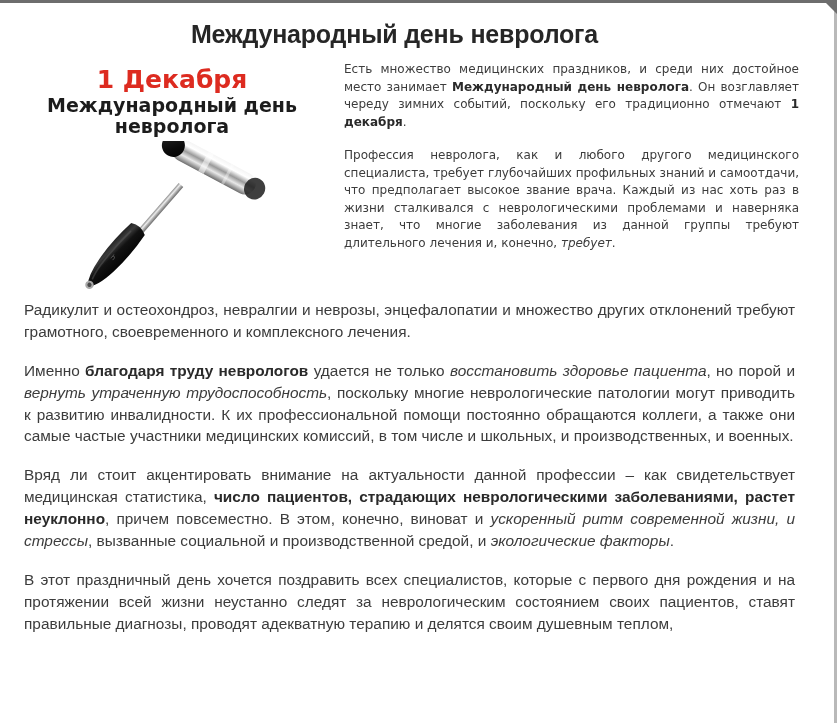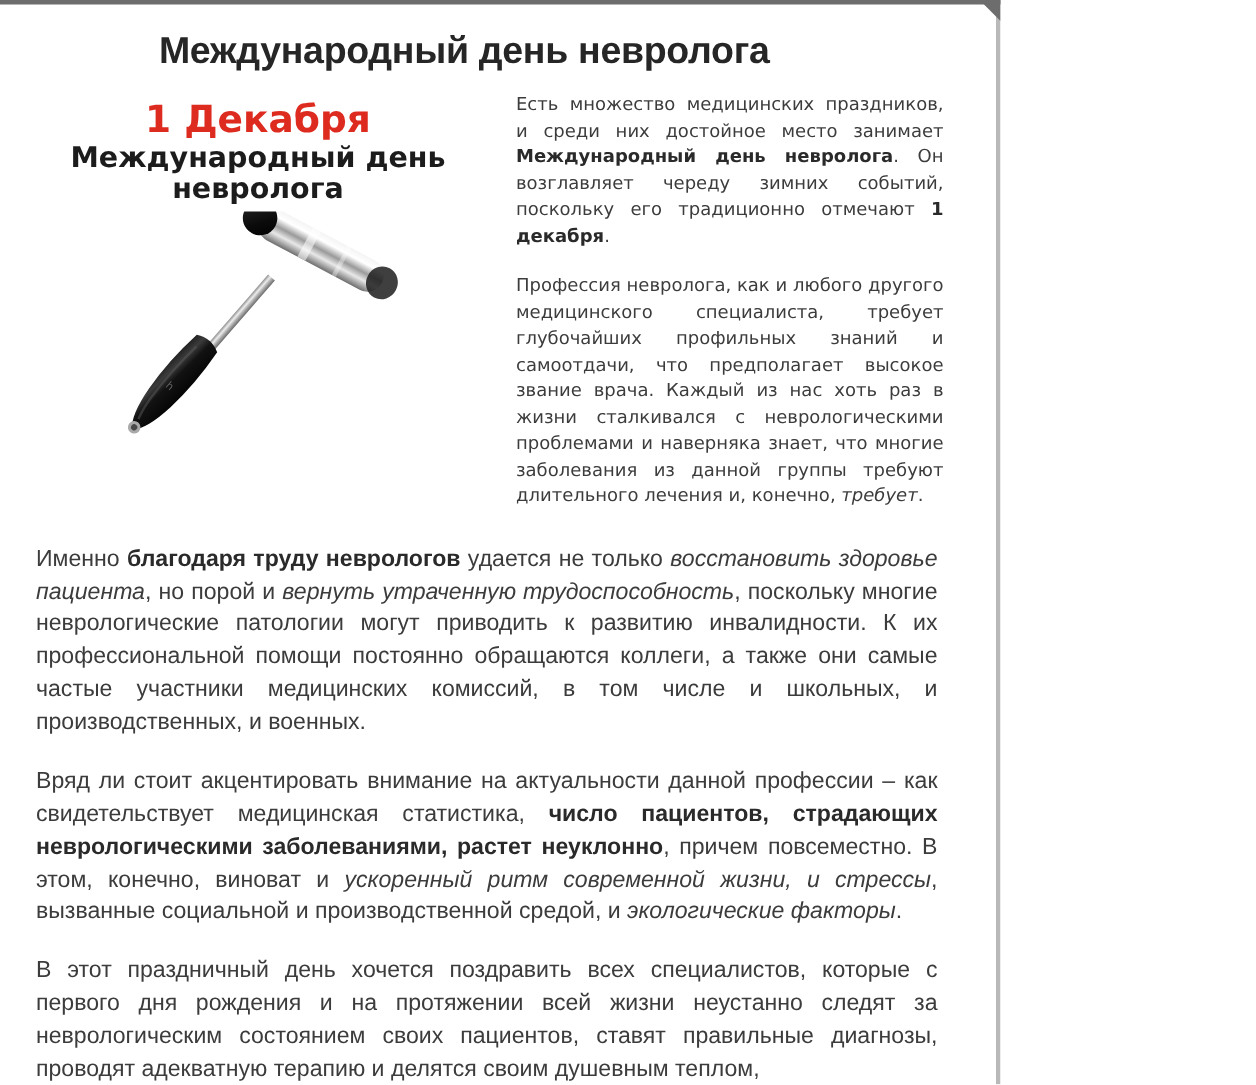--- a/index.html
+++ b/index.html
@@ -6,21 +6,21 @@
     margin: 0;
     padding: 0;
     background: #ffffff;
   }
   body {
     font-family: "Liberation Sans", "DejaVu Sans", sans-serif;
     color: #3a3a3a;
   }
   .page {
     position: relative;
-    width: 667px;
+    width: 837px;
     height: 723px;
     background: #ffffff;
     overflow: hidden;
     box-sizing: border-box;
   }
   .top-rule {
     position: absolute;
     top: 0;
     left: 0;
     width: 837px;
@@ -208,20 +208,23 @@
         </p>
         <p>
           <span>Профессия невролога, как и любого другого медицинского специалиста, требует глубочайших профильных знаний и самоотдачи, что предполагает высокое звание врача. Каждый из нас хоть раз в жизни сталкивался с неврологическими проблемами и наверняка знает, что многие заболевания из данной группы требуют длительного лечения и, конечно, </span><i>требует</i><span>.</span>
         </p>
       </div>
 
     </div>
 
     <div class="body-text">
 
+      <p>
+        <span>Радикулит и остеохондроз, невралгии и неврозы, энцефалопатии и множество других отклонений требуют грамотного, своевременного и комплексного лечения.</span>
+      </p>
 
       <p>
         <span>Именно </span><b>благодаря труду неврологов</b><span> удается не только </span><i>восстановить здоровье пациента</i><span>, но порой и </span><i>вернуть утраченную трудоспособность</i><span>, поскольку многие неврологические патологии могут приводить к развитию инвалидности. К их профессиональной помощи постоянно обращаются коллеги, а также они самые частые участники медицинских комиссий, в том числе и школьных, и производственных, и военных.</span>
       </p>
 
       <p>
         <span>Вряд ли стоит акцентировать внимание на актуальности данной профессии – как свидетельствует медицинская статистика, </span><b>число пациентов, страдающих неврологическими заболеваниями, растет неуклонно</b><span>, причем повсеместно. В этом, конечно, виноват и </span><i>ускоренный ритм современной жизни, и стрессы</i><span>, вызванные социальной и производственной средой, и </span><i>экологические факторы</i><span>.</span>
       </p>
 
 

